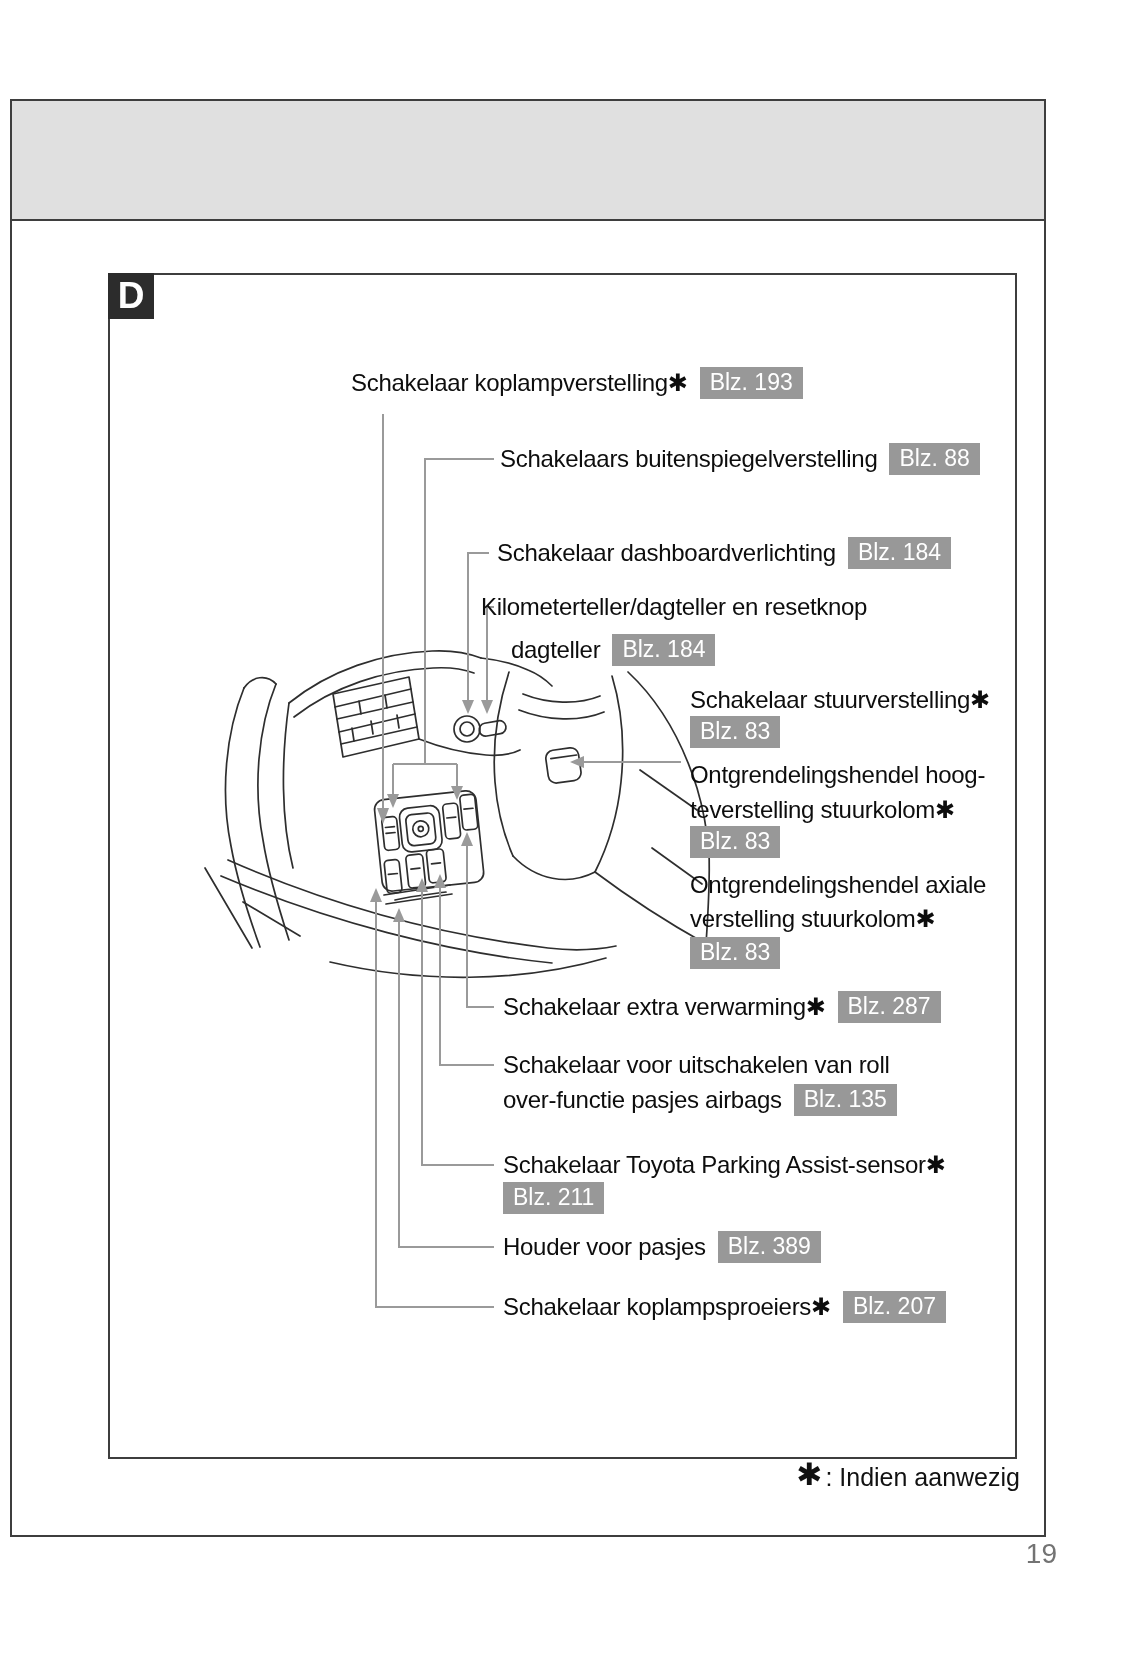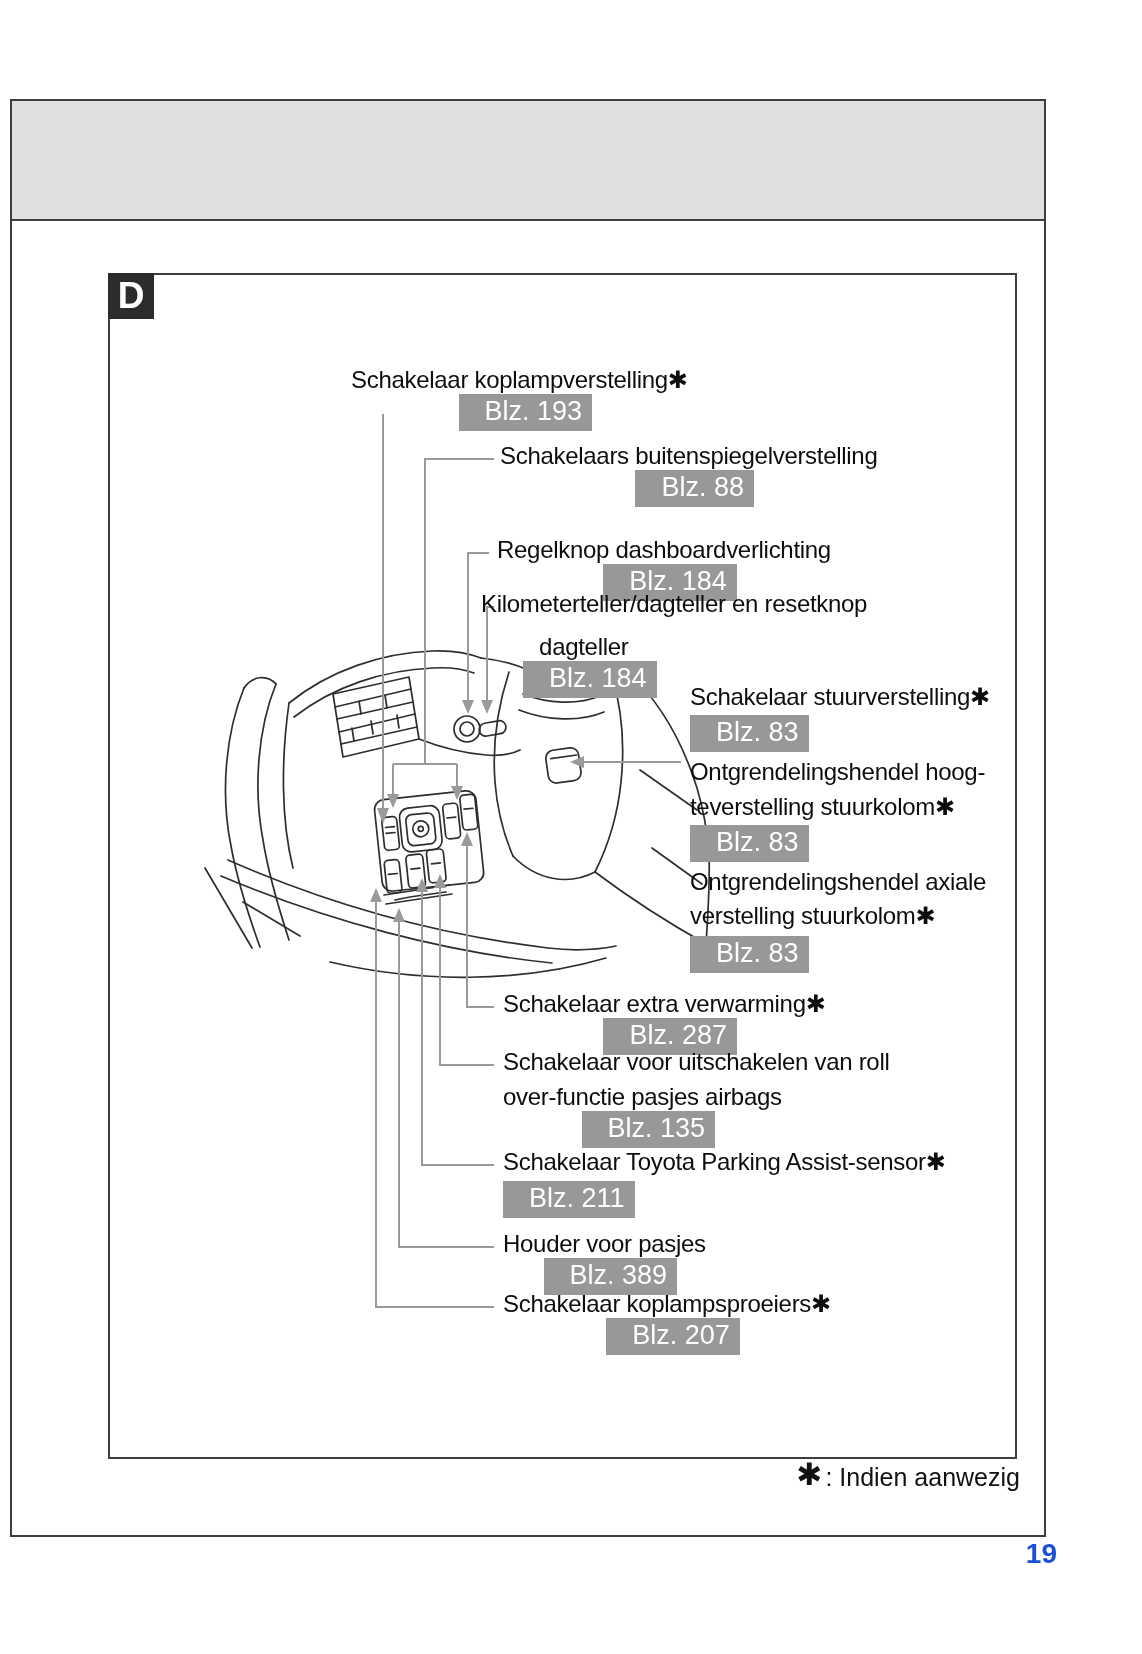--- a/index.html
+++ b/index.html
@@ -24,34 +24,34 @@
     border:2px solid #3e3e3e;box-sizing:border-box;background:transparent;
   }
   .d-tab{
     position:absolute;left:108px;top:273px;width:46px;height:46px;
     background:#2c2c2c;color:#fff;font-size:37px;font-weight:bold;
     display:flex;align-items:center;justify-content:center;z-index:4;
   }
   svg.overlay{position:absolute;left:0;top:0;z-index:2;pointer-events:none;}
   .lbl{
     position:absolute;display:flex;align-items:center;height:34px;
-    font-size:24px;letter-spacing:-0.3px;white-space:nowrap;z-index:3;color:#0d0d0d;flex-direction:column;
+    font-size:24px;letter-spacing:-0.3px;white-space:nowrap;z-index:3;color:#0d0d0d;
   }
   .badge{
     display:inline-block;background:#989898;color:#fff;
-    padding:3px 10px 4px 26px;font-size:27px;letter-spacing:0;line-height:1.1;text-align:right;
+    padding:3px 10px 4px 10px;font-size:23px;letter-spacing:0;line-height:1.1;text-align:right;
   }
   .gap{margin-left:12px;}
   .footnote{
     position:absolute;right:122px;top:1458px;height:38px;
     display:flex;align-items:center;z-index:3;font-size:25px;
   }
   .footnote .star{font-size:31px;font-weight:bold;margin-right:3px;position:relative;top:-3px;}
   .pageno{
-    position:absolute;right:85px;top:1538px;font-size:28px;z-index:3;color:#1d4ed8;font-weight:bold;
+    position:absolute;right:85px;top:1538px;font-size:28px;z-index:3;color:#737373;
   }
 </style>
 </head>
 <body>
 
 <div class="page">
 
   <div class="outer-box">
     <div class="header-bar"></div>
   </div>
@@ -168,21 +168,21 @@
     <span>Schakelaar koplampverstelling✱</span>
     <span class="badge gap">Blz. 193</span>
   </div>
 
   <div class="lbl" style="left:500px;top:442px">
     <span>Schakelaars buitenspiegelverstelling</span>
     <span class="badge gap">Blz. 88</span>
   </div>
 
   <div class="lbl" style="left:497px;top:536px">
-    <span>Regelknop dashboardverlichting</span>
+    <span>Schakelaar dashboardverlichting</span>
     <span class="badge gap">Blz. 184</span>
   </div>
 
   <div class="lbl" style="left:481px;top:590px">
     <span>Kilometerteller/dagteller en resetknop</span>
   </div>
   <div class="lbl" style="left:511px;top:633px">
     <span>dagteller</span>
     <span class="badge gap">Blz. 184</span>
   </div>

